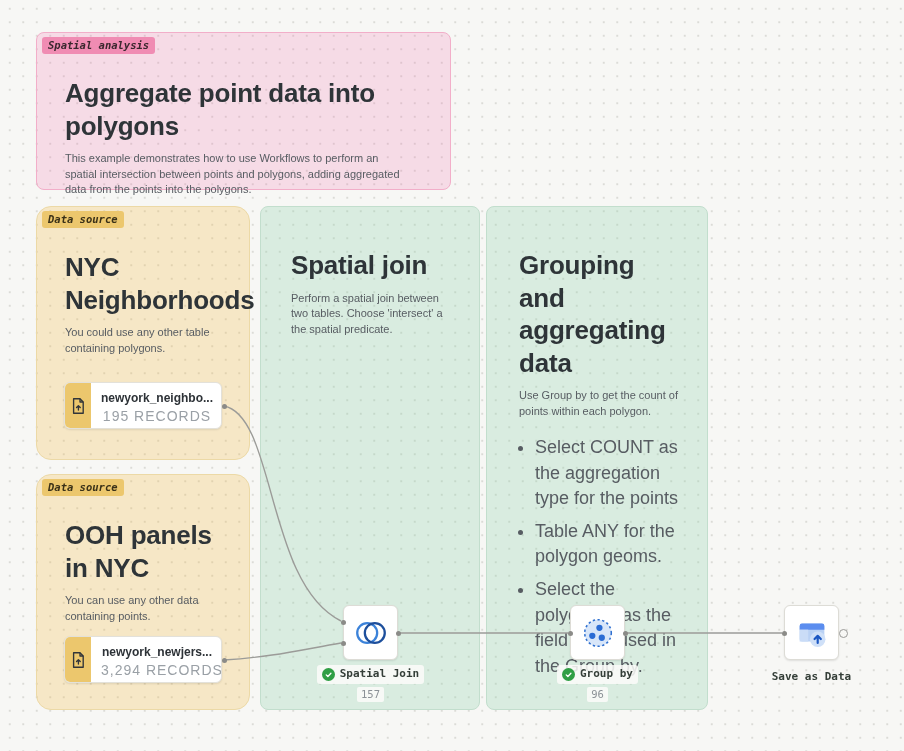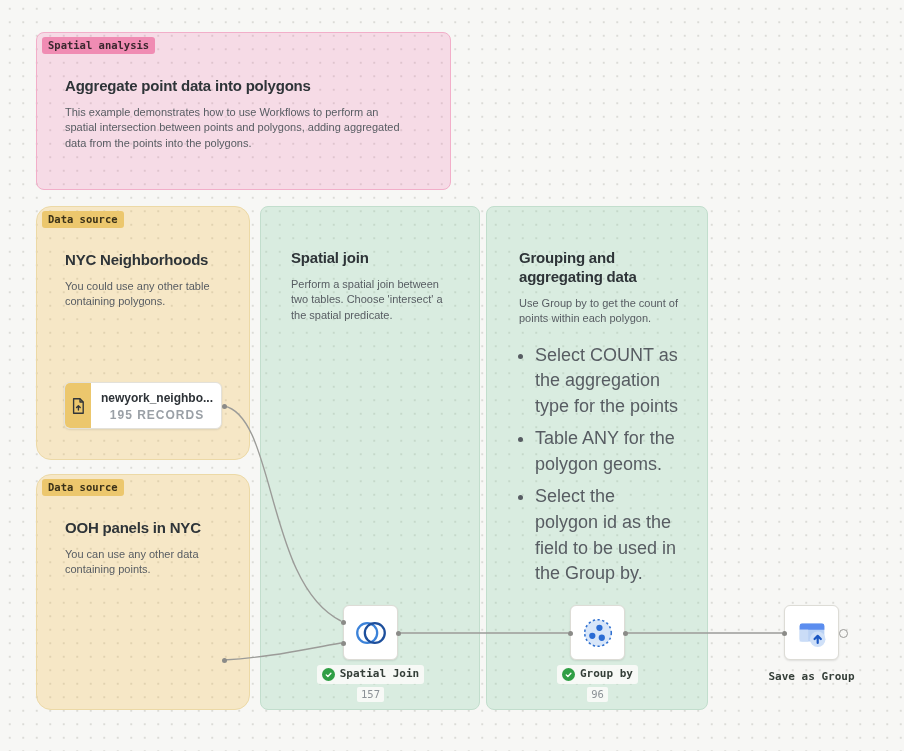--- a/index.html
+++ b/index.html
@@ -14,35 +14,35 @@
   body{background:var(--canvas-bg);font-family:"Liberation Sans",sans-serif;}
   .canvas{position:relative;width:904px;height:751px;overflow:hidden;background:var(--canvas-bg);}
   .canvas::before{content:"";position:absolute;inset:0;
     background-image:radial-gradient(circle,var(--grid-dot) 1.2px,transparent 1.3px);
     background-size:13.5px 13.5px;background-position:3px 2px;}
   .note{position:absolute;border-radius:8px;border:1px solid;}
   .note.pink{background:var(--pink-fill);border-color:var(--pink-border);}
   .note.amber{background:var(--amber-fill);border-color:var(--amber-border);border-radius:15px;}
   .note.green{background:var(--green-fill);border-color:var(--green-border);}
   .tag{position:absolute;top:4px;left:5px;font-family:"DejaVu Sans Mono",monospace;
-    font-size:10.5px;font-weight:bold;color:#3a272e;padding:3px 6px;border-radius:3px;line-height:1;}
+    font-size:10.5px;font-weight:bold;color:#3a272e;padding:3px 6px;border-radius:3px;line-height:1;font-style:italic;}
   .tag.pink-tag{background:var(--accent-pink);}
   .tag.amber-tag{background:var(--accent-amber);color:#3a3118;}
-  .note h1{font-size:15px;font-weight:700;color:var(--ink);letter-spacing:-0.2px;line-height:1.25;}
+  .note h1{font-size:26px;font-weight:700;color:var(--ink);letter-spacing:-0.2px;line-height:1.25;}
   .note p{font-size:11px;color:var(--muted);line-height:1.42;margin-top:9px;}
   .note .inner{position:absolute;left:28px;right:22px;top:44px;}
   .note ul{margin-top:16px;padding-left:16px;}
   .note li{font-size:18px;color:var(--muted);line-height:1.42;margin-bottom:7px;}
   .src-card{position:absolute;width:158px;height:47px;background:#fff;border:1px solid #e3e1da;
     border-radius:6px;box-shadow:0 1px 2px rgba(60,60,50,.12);display:flex;align-items:stretch;text-align:center;}
   .src-icon{width:26px;background:var(--accent-amber);border-radius:5px 0 0 5px;
     display:flex;align-items:center;justify-content:center;flex:none;}
   .src-text{padding:8px 8px 0 10px;overflow:hidden;}
   .src-name{font-size:12px;font-weight:700;color:#2d3237;white-space:nowrap;}
-  .src-records{font-size:12px;letter-spacing:1px;color:var(--records);margin-top:3px;white-space:nowrap;font-weight:bold;}
+  .src-records{font-size:14px;letter-spacing:1px;color:var(--records);margin-top:3px;white-space:nowrap;}
   .op-card{position:absolute;width:55px;height:55px;background:#fff;border:1px solid #dddcd6;
     border-radius:6px;box-shadow:0 1px 2px rgba(0,0,0,.10);display:flex;align-items:center;justify-content:center;}
   .wires{position:absolute;inset:0;pointer-events:none;}
   .port{position:absolute;width:5px;height:5px;border-radius:50%;background:#8b8b88;}
   .port.ring{width:9px;height:9px;background:var(--canvas-bg);border:1.5px solid #9a9a98;}
   .op-label{position:absolute;width:141px;text-align:center;}
   .pill{display:inline-flex;align-items:center;gap:5px;background:rgba(252,252,249,.85);
     border-radius:3px;padding:2px 5px;font-family:"DejaVu Sans Mono",monospace;
     font-size:11px;font-weight:700;color:#343e38;line-height:1.3;white-space:nowrap;}
   .check{width:13px;height:13px;border-radius:50%;background:var(--accent-green);flex:none;
@@ -113,20 +113,33 @@
           <path d="M10.5 16 v-5 M8.2 13 l2.3 -2.3 2.3 2.3" fill="none" stroke="#313539" stroke-width="1.7" stroke-linecap="round" stroke-linejoin="round"></path>
         </svg>
     </div>
     <div class="src-text">
       <div class="src-name">newyork_neighbo...</div>
       <div class="src-records">195 RECORDS</div>
     </div>
   </div>
   <div class="port" style="left:221.5px;top:403.5px;"></div>
 
+  <div class="src-card" style="left:64px;top:636px;">
+    <div class="src-icon">
+      <svg width="16" height="18" viewBox="0 0 20 22">
+          <path d="M4.5 2 h8 l4 4 v14 h-12 z" fill="none" stroke="#313539" stroke-width="1.7" stroke-linejoin="round"></path>
+          <path d="M12.5 2 v4 h4" fill="none" stroke="#313539" stroke-width="1.7" stroke-linejoin="round"></path>
+          <path d="M10.5 16 v-5 M8.2 13 l2.3 -2.3 2.3 2.3" fill="none" stroke="#313539" stroke-width="1.7" stroke-linecap="round" stroke-linejoin="round"></path>
+        </svg>
+    </div>
+    <div class="src-text">
+      <div class="src-name">newyork_newjers...</div>
+      <div class="src-records">3,294 RECORDS</div>
+    </div>
+  </div>
   <div class="port" style="left:221.5px;top:657.5px;"></div>
 
   <div class="op-card" style="left:343px;top:605px;">
     <svg width="38" height="38" viewBox="0 0 40 40">
       <circle cx="16" cy="20" r="10.5" fill="none" stroke="#3b82d9" stroke-width="2.4"></circle>
       <circle cx="24" cy="20" r="10.5" fill="none" stroke="#1d4f9c" stroke-width="2.4"></circle>
     </svg>
   </div>
   <div class="port" style="left:340.5px;top:619.5px;"></div>
   <div class="port" style="left:340.5px;top:640.5px;"></div>
@@ -171,17 +184,17 @@
       <path d="M7 12.5 a2.5 2.5 0 0 1 2.5 -2.5 h21 a2.5 2.5 0 0 1 2.5 2.5 v4 h-26 z" fill="#5b8def"></path>
       <rect x="7" y="16.5" width="9" height="12.5" fill="#cadcf7"></rect>
       <circle cx="26" cy="26.5" r="8.2" fill="#cfe0f8"></circle>
       <path d="M26 30.5 v-7 M22.7 26.3 l3.3 -3.3 3.3 3.3" fill="none" stroke="#1b57c2" stroke-width="2.3" stroke-linecap="round" stroke-linejoin="round"></path>
     </svg>
   </div>
   <div class="port" style="left:781.5px;top:630.5px;"></div>
   <div class="port ring" style="left:838.5px;top:628.5px;"></div>
   <div class="op-label" style="left:741px;top:666px;">
     <span class="pill" style="background:transparent;">
-      <span>Save as Group</span>
+      <span>Save as Data</span>
     </span>
   </div>
 
 </div>
 
 </body></html>

